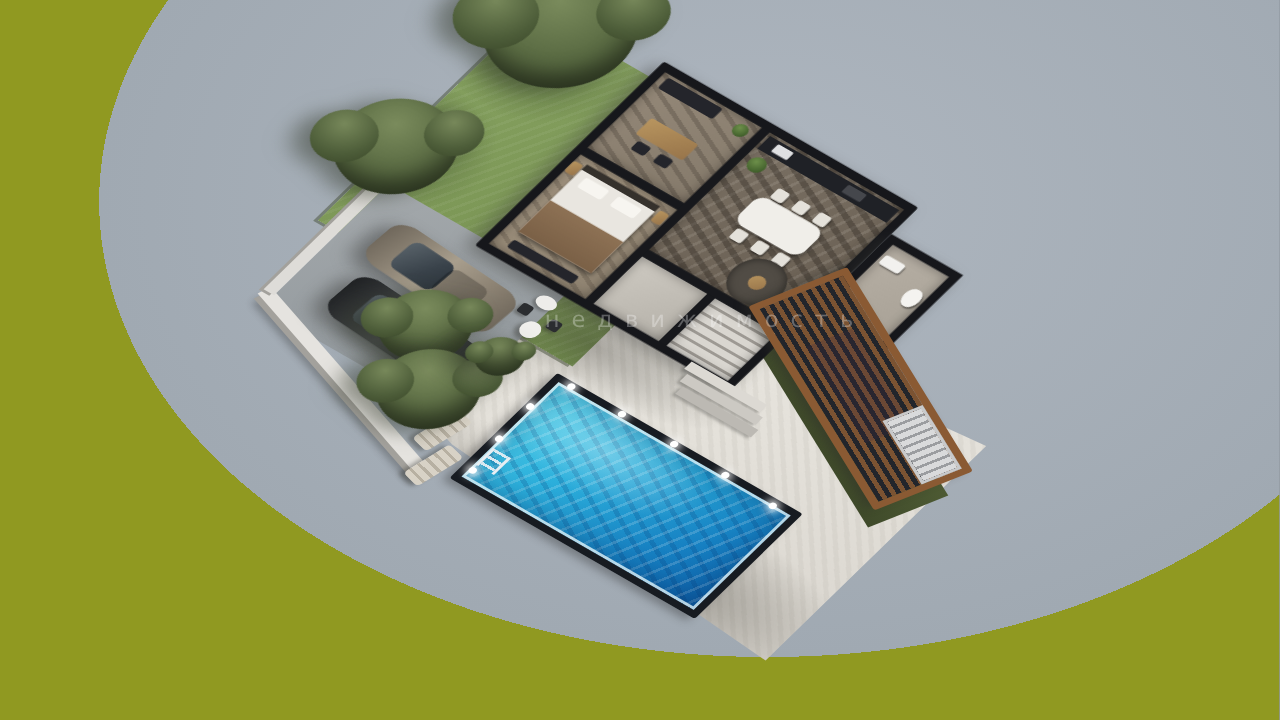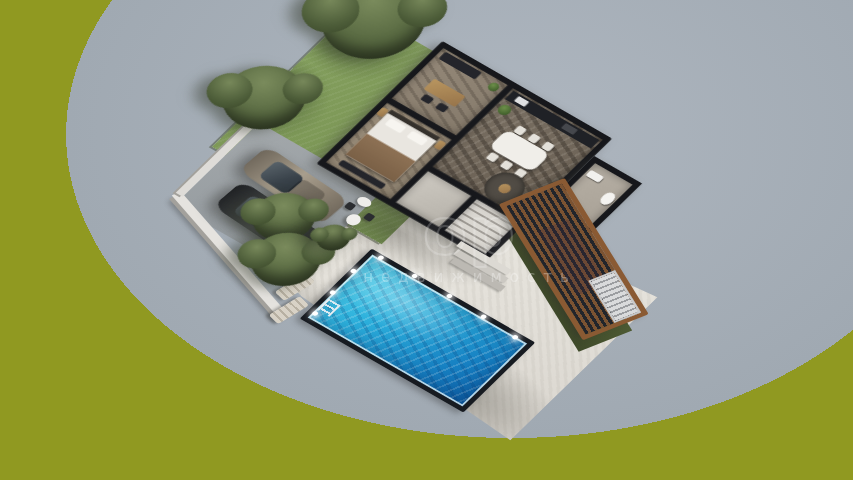--- a/index.html
+++ b/index.html
@@ -248,16 +248,15 @@
     <div class="lounger" style="left:142px;top:284px"></div>
 
     <div class="tree" style="left:-52px;top:-50px;width:92px;height:92px"></div>
     <div class="tree" style="left:-64px;top:86px;width:74px;height:74px"></div>
     <div class="tree" style="left:48px;top:192px;width:56px;height:56px"></div>
     <div class="tree" style="left:78px;top:226px;width:62px;height:62px"></div>
     <div class="tree" style="left:112px;top:198px;width:30px;height:30px"></div>
   </div>
 
   <div class="watermark">
-    <div class="wm-logo">ор</div>
     <div class="wm-caption">недвижимость</div>
   </div>
 </div>
 
 </body></html>

